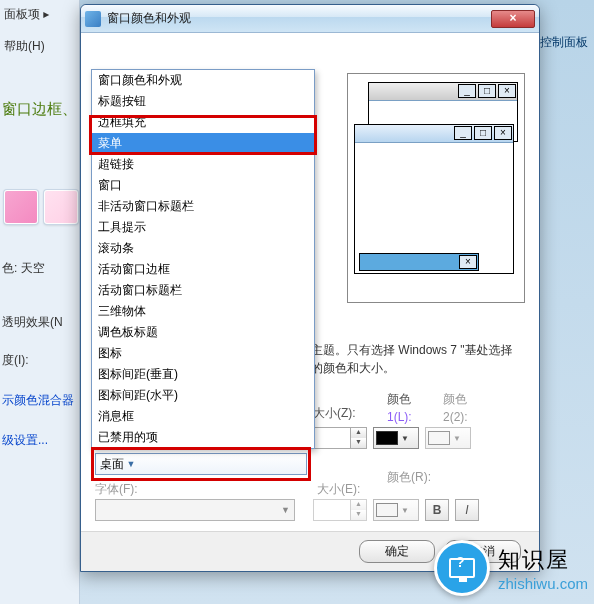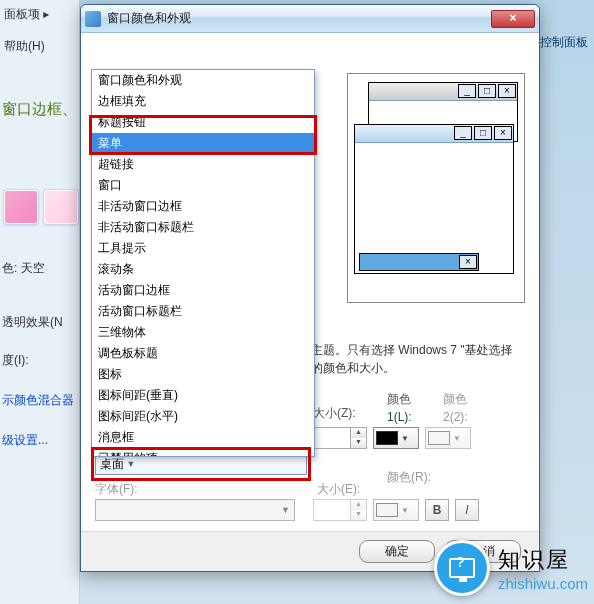--- a/index.html
+++ b/index.html
@@ -15,21 +15,21 @@
 .client{position:relative;padding:8px 14px;height:calc(100% - 28px)}
 .preview{position:absolute;right:14px;top:40px;width:178px;height:230px;background:#fff;border:1px solid #888}
 .pv-win{position:absolute;background:#fff;border:1px solid #000}
 .pv-tb{height:18px;background:linear-gradient(180deg,#e6f0fb,#b7d5ef);border-bottom:1px solid #7aa0c4;display:flex;justify-content:flex-end;gap:2px;padding:1px}
 .pv-tb.inactive{background:linear-gradient(180deg,#eee,#ccc)}
 .pv-btn{width:18px;height:14px;border:1px solid #000;background:#dfeaf4;font-size:10px;line-height:12px;text-align:center}
 .pv-body{background:#fff;height:calc(100% - 18px)}
 .desc{position:absolute;left:230px;top:308px;right:16px;color:#333;line-height:1.5}
 .row{position:absolute;display:flex;align-items:center;gap:6px;color:#555}
 .row label{color:#555}
-.row .val{color:#14532d}
+.row .val{color:#8b5cf6}
 .row .dim{color:#999}
 .spin{width:54px;height:22px;border:1px solid #aaa;background:#fff;display:flex}
 .spin input{border:0;width:36px;padding:0 3px;font-size:12px}
 .spin .sp{width:16px;display:flex;flex-direction:column}
 .spin .sp div{flex:1;border-left:1px solid #aaa;background:linear-gradient(180deg,#fff,#e6e6e6);font-size:7px;text-align:center;line-height:8px}
 .colorbtn{width:46px;height:22px;border:1px solid #888;background:linear-gradient(180deg,#fdfdfd,#e8e8e8);display:flex;align-items:center;padding:2px;gap:3px}
 .colorbtn .sw{width:22px;height:14px;border:1px solid #333}
 .colorbtn .dd{font-size:8px;color:#444}
 .fontcombo{width:200px;height:22px;border:1px solid #b5b5b5;background:#f4f4f4;color:#888;padding:2px 4px;display:flex;align-items:center;justify-content:space-between}
 .sqbtn{width:24px;height:22px;border:1px solid #aaa;background:linear-gradient(180deg,#fdfdfd,#e6e6e6);text-align:center;line-height:20px;color:#555}
@@ -158,26 +158,25 @@
       <div class="colorbtn" style="opacity:.55">
         <div class="sw" style="background:#eee"></div>
         <div class="dd">▼</div>
       </div>
       <div class="sqbtn" style="font-weight:bold">B</div>
       <div class="sqbtn" style="font-style:italic">I</div>
     </div>
 
     <div class="dropdown" id="dd">
         <div class="item">窗口颜色和外观</div>
+        <div class="item">标题按钮</div>
         <div class="item">边框填充</div>
-        <div class="item">标题按钮</div>
         <div class="item sel">菜单</div>
         <div class="item">超链接</div>
         <div class="item">窗口</div>
-        <div class="item">非活动窗口边框</div>
         <div class="item">非活动窗口标题栏</div>
         <div class="item">工具提示</div>
         <div class="item">滚动条</div>
         <div class="item">活动窗口边框</div>
         <div class="item">活动窗口标题栏</div>
         <div class="item">三维物体</div>
         <div class="item">调色板标题</div>
         <div class="item">图标</div>
         <div class="item">图标间距(垂直)</div>
         <div class="item">图标间距(水平)</div>

